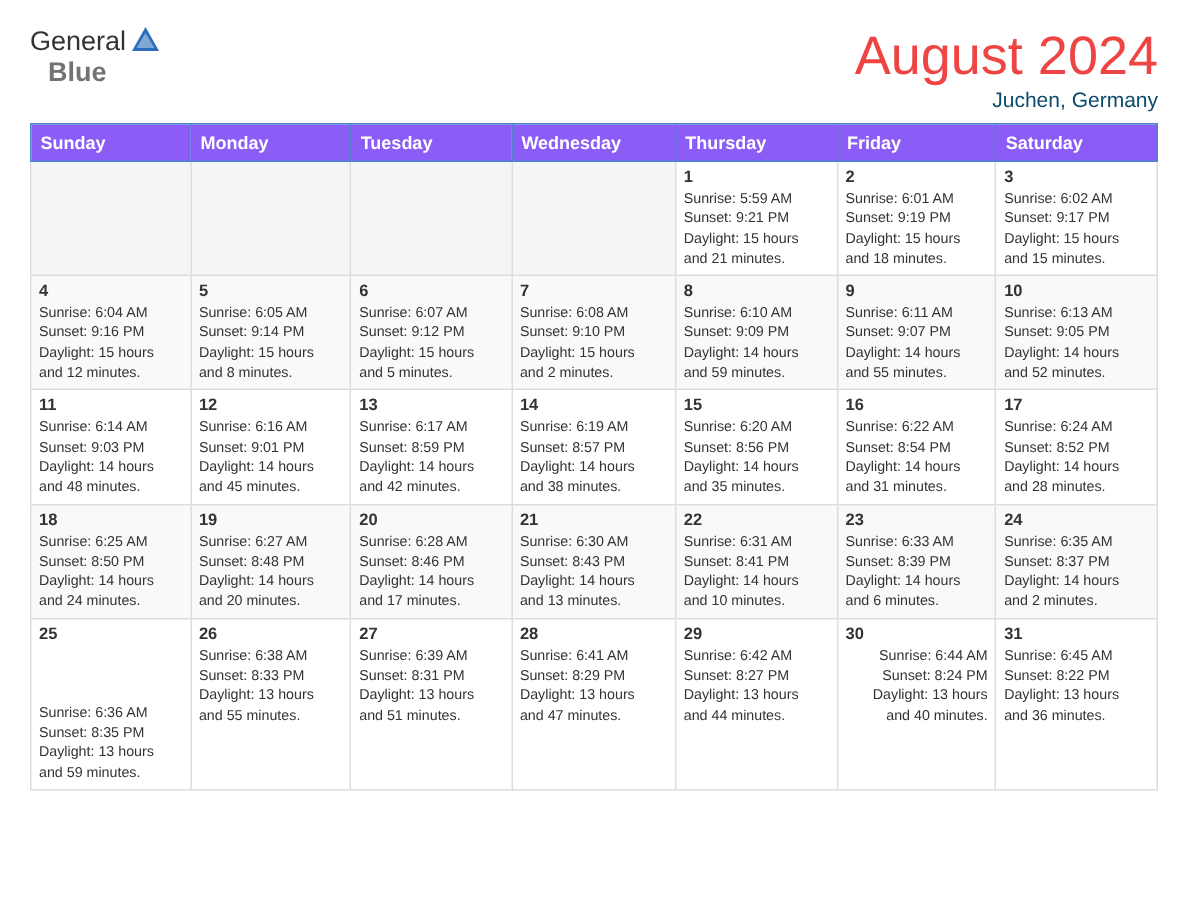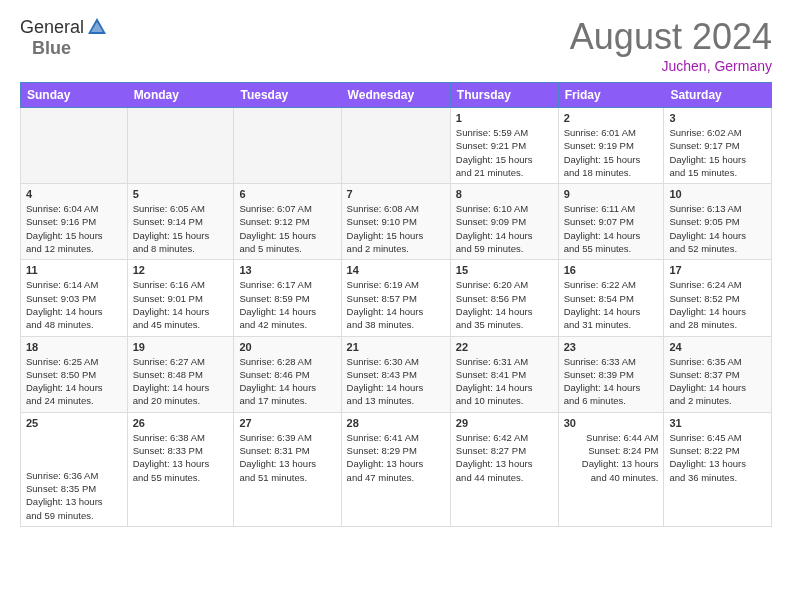--- a/index.html
+++ b/index.html
@@ -44,26 +44,26 @@
     .logo-icon {
       width: 22px;
       height: 22px;
       margin-left: 2px;
     }
     .title-block {
       text-align: right;
     }
     .title-month {
       font-size: 36px;
-      color: #737373;
+      color: #ef4444;
       font-weight: normal;
     }
     .title-location {
       font-size: 14px;
-      color: #a21caf;
+      color: #0c4a6e;
     }
     .calendar {
       width: 100%;
       border-collapse: collapse;
       border: 1px solid #ccc;
     }
     .calendar th {
       background: #8b5cf6;
       color: #fff;
       font-size: 12px;

